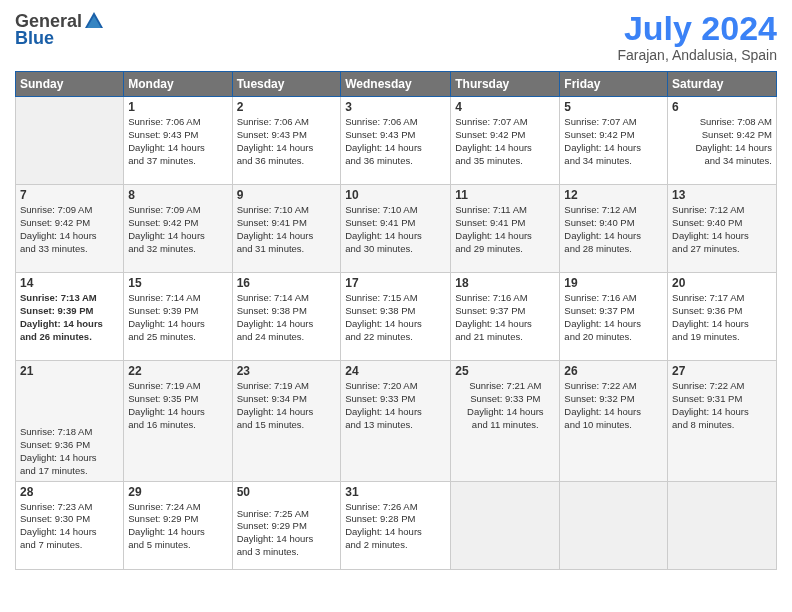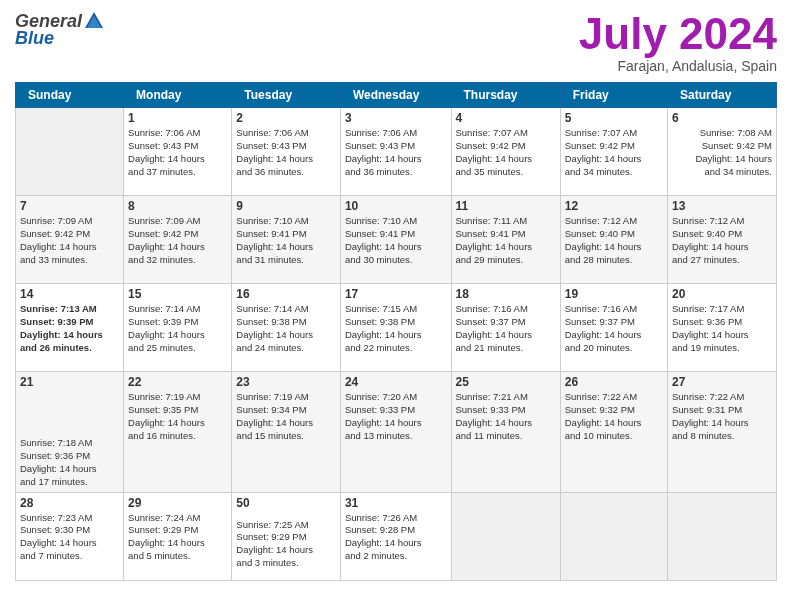--- a/index.html
+++ b/index.html
@@ -18,46 +18,45 @@
     }
     .header {
       display: flex;
       justify-content: space-between;
       align-items: flex-start;
       margin-bottom: 8px;
     }
     .logo {
       display: flex;
       align-items: center;
-      font-style: italic;
     }
     .logo-general { color: #333; }
     .logo-blue { color: #1a5fa8; }
     .title-block {
       text-align: right;
     }
     .main-title {
-      font-size: 44px;
+      font-size: 34px;
       font-weight: bold;
-      color: #a21caf;
+      color: #3b82f6;
       line-height: 1.1;
     }
     .subtitle {
       font-size: 14px;
       color: #555;
     }
     .calendar {
       width: 100%;
       border-collapse: collapse;
       font-size: 10px;
     }
     .calendar thead th {
-      background: #0369a1;
+      background: #737373;
       color: #fff;
-      padding: 5px 12px;
+      padding: 5px 4px;
       text-align: left;
       font-size: 12px;
       font-weight: bold;
       border: 1px solid #1a5fa8;
     }
     .calendar tbody td {
       border: 1px solid #ccc;
       vertical-align: top;
       padding: 3px 4px;
       width: 113px;
@@ -295,21 +294,21 @@
           </td>
           <td>
             <span class="day-number">24</span>
             <div class="day-info" style="white-space: pre-line;">Sunrise: 7:20 AM
 Sunset: 9:33 PM
 Daylight: 14 hours
 and 13 minutes.</div>
           </td>
           <td>
             <span class="day-number">25</span>
-            <div class="day-info" style="white-space: pre-line;">Sunrise: 7:21 AM
+            <div class="day-info" style="white-space: pre-line; text-align: center;">Sunrise: 7:21 AM
 Sunset: 9:33 PM
 Daylight: 14 hours
 and 11 minutes.</div>
           </td>
           <td>
             <span class="day-number">26</span>
             <div class="day-info" style="white-space: pre-line;">Sunrise: 7:22 AM
 Sunset: 9:32 PM
 Daylight: 14 hours
 and 10 minutes.</div>

